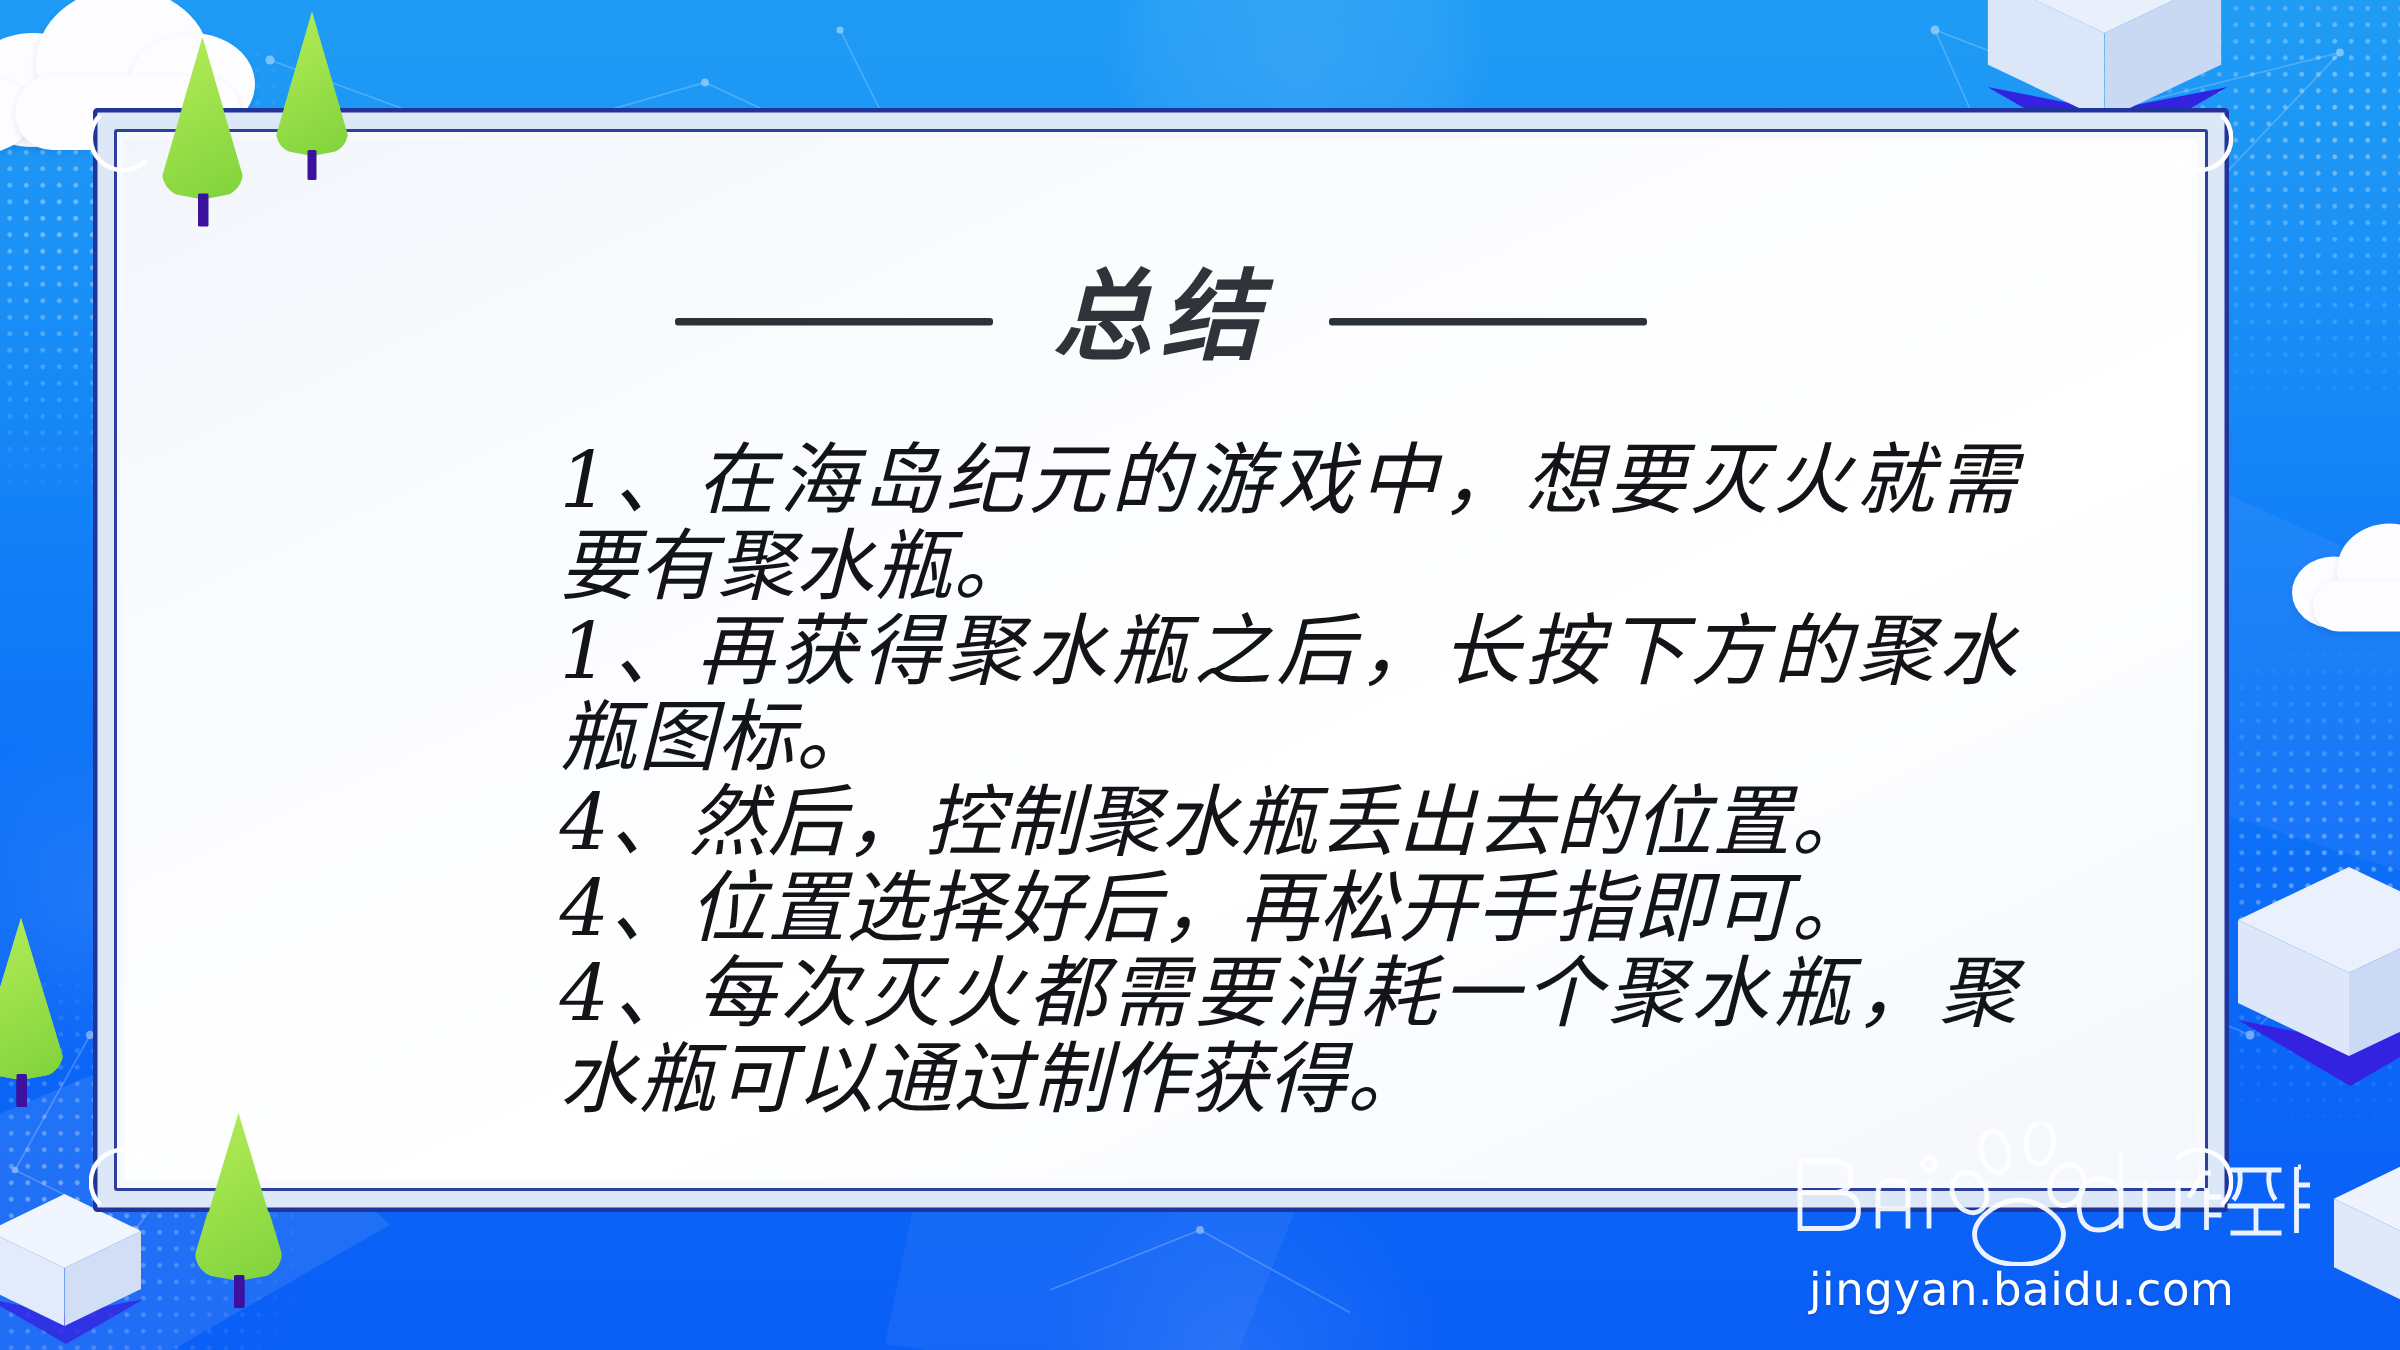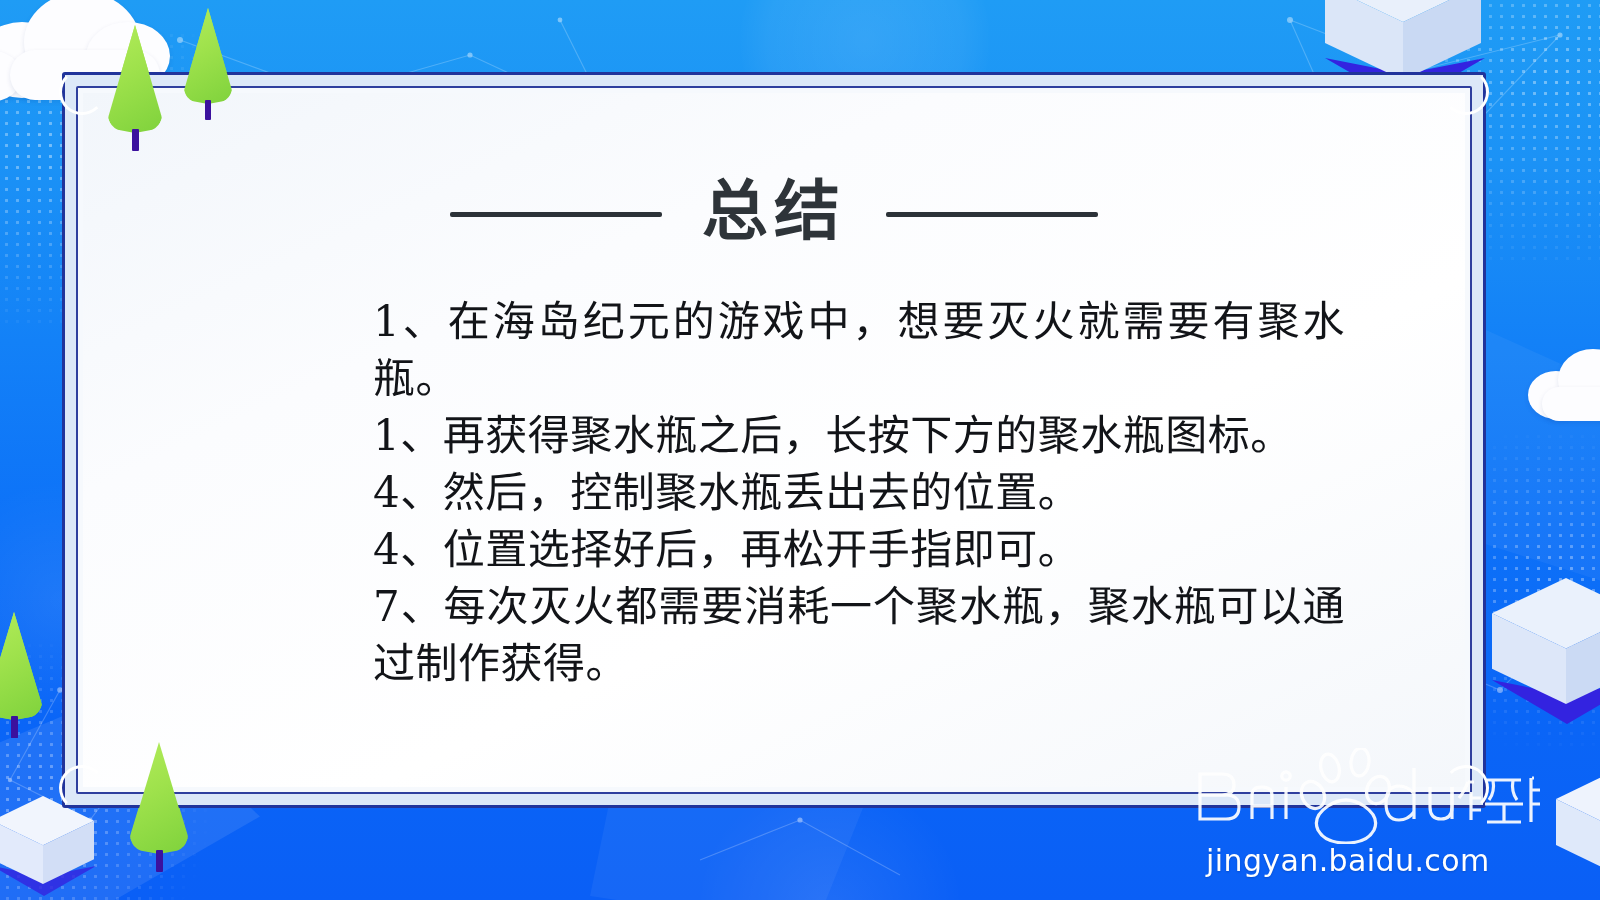--- a/index.html
+++ b/index.html
@@ -158,20 +158,21 @@
   .notch-tl { left: -6px;  top: -6px;  border-color: transparent transparent #ffffff #ffffff; }
   .notch-tr { right: -6px; top: -6px;  border-color: transparent #ffffff #ffffff transparent; }
   .notch-bl { left: -6px;  bottom: -6px; border-color: #ffffff transparent transparent #ffffff; }
   .notch-br { right: -6px; bottom: -6px; border-color: #ffffff #ffffff transparent transparent; }
 
   
   .content {
     position: absolute;
     left: 0; right: 0; top: 0; bottom: 0;
     padding: 0;
+    font-style: italic;
   }
 
   .title-row {
     position: absolute;
     left: 0; right: 0;
     top: 88px;
     display: flex;
     align-items: center;
     justify-content: center;
     gap: 40px;
@@ -192,21 +193,21 @@
     white-space: nowrap;
     transform: translateY(-2px);
   }
 
   .body-text {
     position: absolute;
     left: 290px;
     right: 120px;
     top: 200px;
     font-family: "DejaVu Serif", "Liberation Serif", serif;
-    font-size: 42px;
+    font-size: 52px;
     line-height: 57px;
     color: #121418;
     letter-spacing: 0.5px;
     text-align: justify;
   }
   .body-text p {
     margin: 0;
     text-indent: 0;
   }
 
@@ -364,21 +365,21 @@
               <div class="title-rule"></div>
               <div class="title-text">总结</div>
               <div class="title-rule"></div>
             </div>
 
             <div class="body-text">
               <p>1、在海岛纪元的游戏中，想要灭火就需要有聚水瓶。</p>
               <p>1、再获得聚水瓶之后，长按下方的聚水瓶图标。</p>
               <p>4、然后，控制聚水瓶丢出去的位置。</p>
               <p>4、位置选择好后，再松开手指即可。</p>
-              <p>7、每次灭火都需要消耗一个聚水瓶，聚水瓶可以通过制作获得。</p>
+              <p>4、每次灭火都需要消耗一个聚水瓶，聚水瓶可以通过制作获得。</p>
             </div>
 
           </div>
         </div>
       </div>
 
       <div class="notch notch-tl"></div>
       <div class="notch notch-tr"></div>
       <div class="notch notch-bl"></div>
       <div class="notch notch-br"></div>

